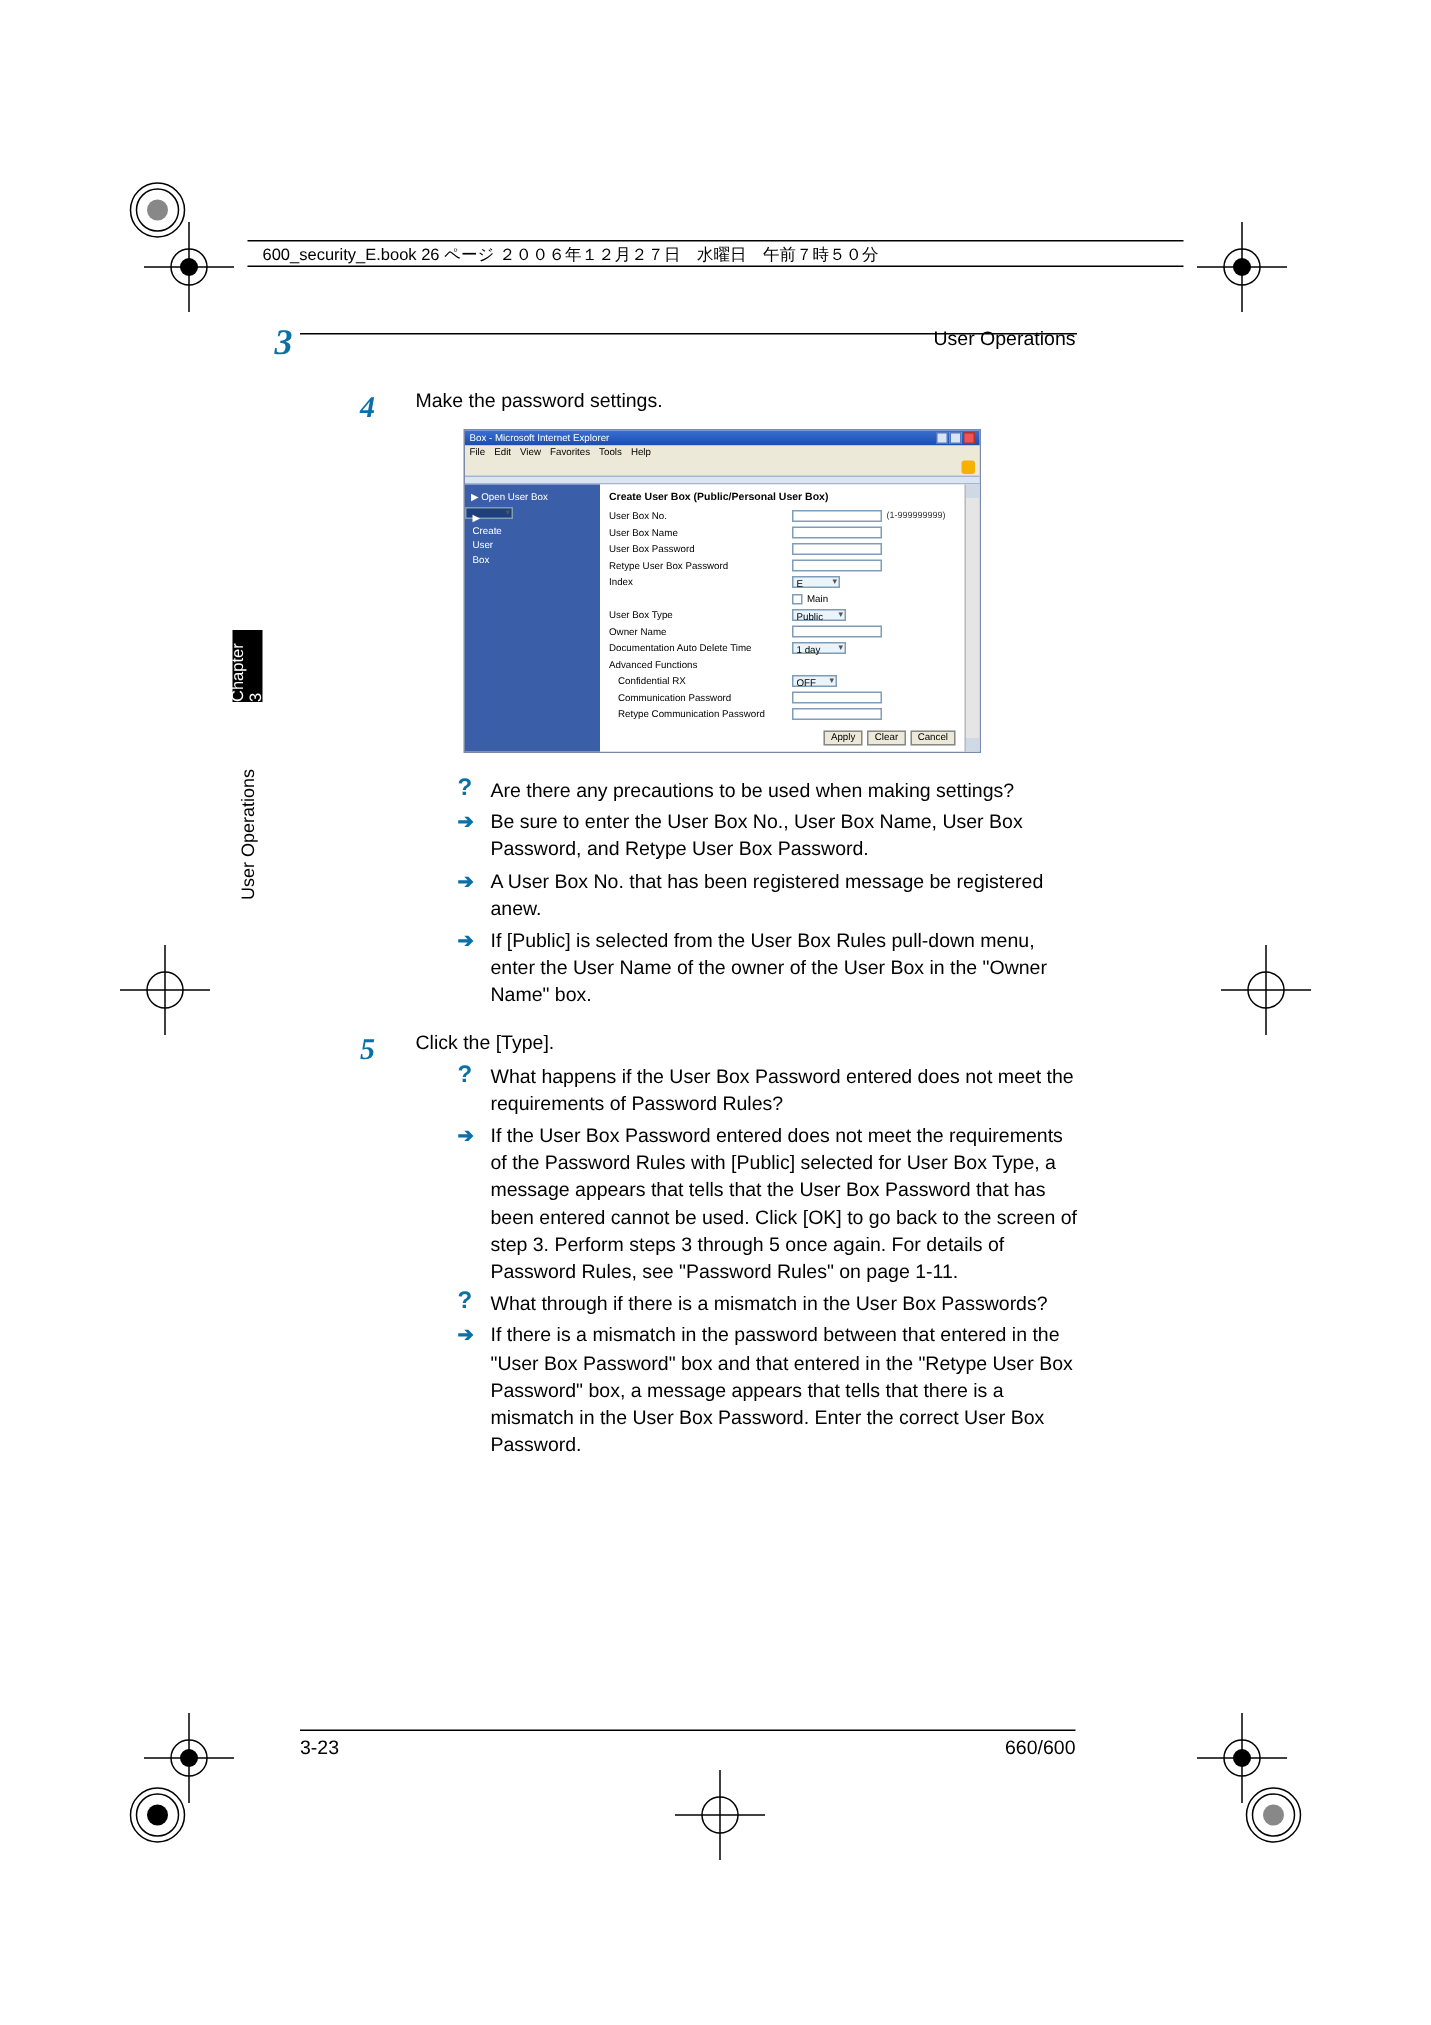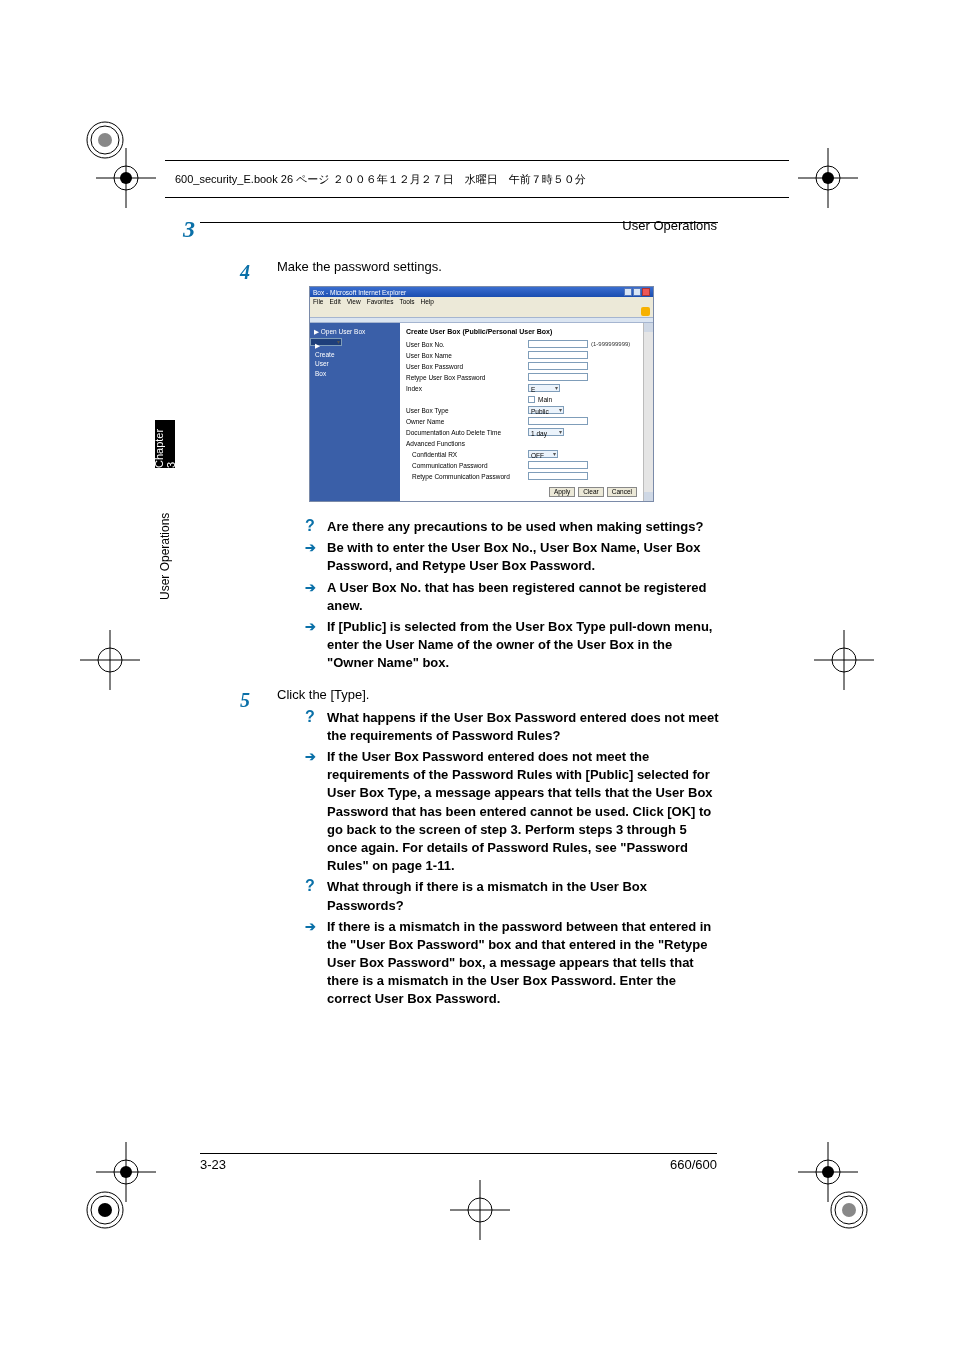--- a/index.html
+++ b/index.html
@@ -19,21 +19,21 @@
   }
 
   
   .topline {
     position: absolute;
     top: 160px;
     left: 165px;
     right: 165px;
     border-top: 1px solid #000;
     border-bottom: 1px solid #000;
-    height: 38px;
+    height: 18px;
     font-size: 11px;
     padding-left: 10px;
     display: flex;
     align-items: center;
     text-align: right;
   }
 
   
   .chaptermark {
     position: absolute;
@@ -102,21 +102,21 @@
     font-size: 20px;
     font-style: italic;
     font-weight: bold;
     color: #0a70a8;
   }
   .stepblock { position: relative; margin-bottom: 14px; padding-left: 32px; }
   .sublist { margin-left: 28px; }
   .sublist .row { display: flex; margin-bottom: 3px; }
   .sublist .mk { flex: 0 0 22px; color: #0a70a8; font-weight: bold; }
   .sublist .mk.q { font-size: 16px; line-height: 1; }
-  .sublist .txt { flex: 1; font-weight: bold; }
+  .sublist .txt { flex: 1; }
 
   
   .browser {
     width: 345px;
     margin: 10px 0 16px 32px;
     border: 1px solid #7a8aa8;
     font-size: 6.5px;
     background: #fff;
   }
   .titlebar {
@@ -372,29 +372,29 @@
       </div>
     </div>
 
     <div class="sublist">
       <div class="row">
           <span class="mk q">?</span>
           <span class="txt">Are there any precautions to be used when making settings?</span>
         </div>
       <div class="row">
           <span class="mk">➔</span>
-          <span class="txt">Be with to enter the User Box No., User Box Name, User Box Password, and Retype User Box Password.</span>
+          <span class="txt">Be sure to enter the User Box No., User Box Name, User Box Password, and Retype User Box Password.</span>
         </div>
       <div class="row">
           <span class="mk">➔</span>
-          <span class="txt">A User Box No. that has been registered cannot be registered anew.</span>
+          <span class="txt">A User Box No. that has been registered message be registered anew.</span>
         </div>
       <div class="row">
           <span class="mk">➔</span>
-          <span class="txt">If [Public] is selected from the User Box Type pull-down menu, enter the User Name of the owner of the User Box in the "Owner Name" box.</span>
+          <span class="txt">If [Public] is selected from the User Box Rules pull-down menu, enter the User Name of the owner of the User Box in the "Owner Name" box.</span>
         </div>
     </div>
   </div>
 
   <div class="stepblock">
     <span class="stepnum">5</span>
     <span>Click the [Type].</span>
     <div class="sublist" style="margin-top:4px;">
       <div class="row">
           <span class="mk q">?</span>

